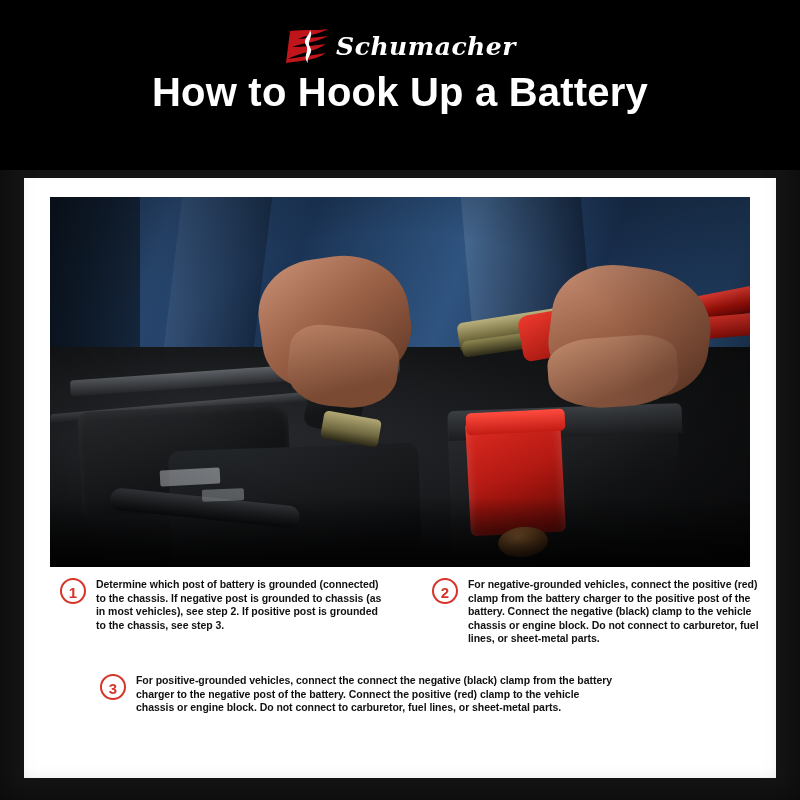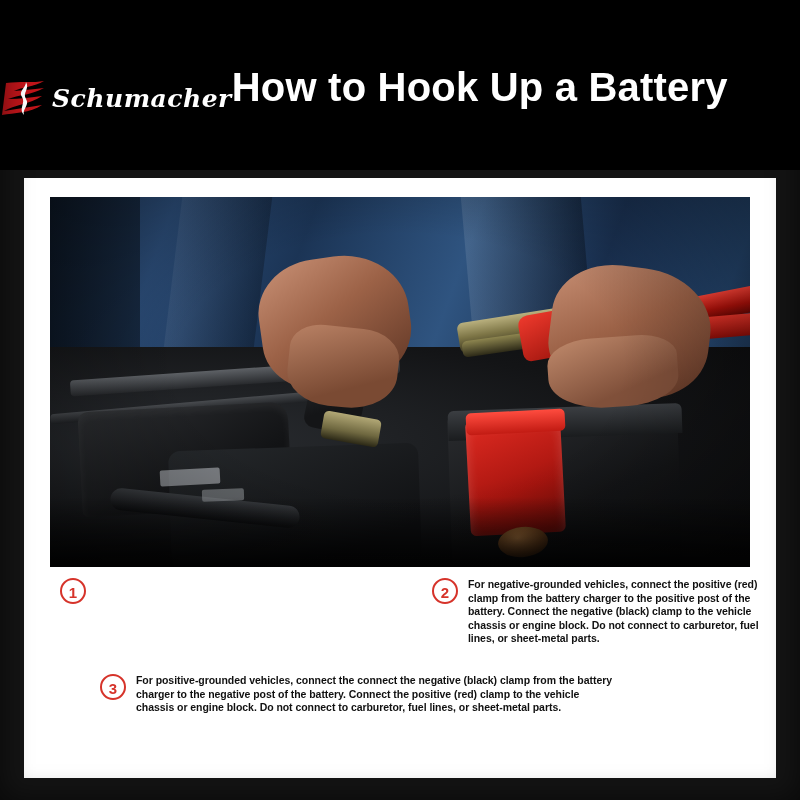--- a/index.html
+++ b/index.html
@@ -22,21 +22,21 @@
 
   
   .header {
     position: absolute;
     left: 0;
     top: 0;
     width: 800px;
     height: 170px;
     background: #000000;
     display: flex;
-    flex-direction: row;
+    flex-direction: column;
     align-items: center;
     justify-content: flex-start;
   }
   .brand {
     margin-top: 26px;
     display: flex;
     align-items: center;
     justify-content: center;
     height: 40px;
   }
@@ -386,20 +386,21 @@
       <div class="layer hand-right-fingers"></div>
 
       <div class="layer engine-shadow-bottom"></div>
       <div class="layer photo-vignette"></div>
     </div>
 
     <div class="steps">
 
       <div class="step step-1">
         <div class="step-num">1</div>
+        <div class="step-text">Determine which post of battery is grounded (connected) to the chassis. If negative post is grounded to chassis (as in most vehicles), see step 2. If positive post is grounded to the chassis, see step 3.</div>
       </div>
 
       <div class="step step-2">
         <div class="step-num">2</div>
         <div class="step-text">For negative-grounded vehicles, connect the positive (red) clamp from the battery charger to the positive post of the battery. Connect the negative (black) clamp to the vehicle chassis or engine block. Do not connect to carburetor, fuel lines, or sheet-metal parts.</div>
       </div>
 
       <div class="step step-3">
         <div class="step-num">3</div>
         <div class="step-text">For positive-grounded vehicles, connect the connect the negative (black) clamp from the battery charger to the negative post of the battery. Connect the positive (red) clamp to the vehicle chassis or engine block.  Do not connect to carburetor, fuel lines, or sheet-metal parts.</div>

